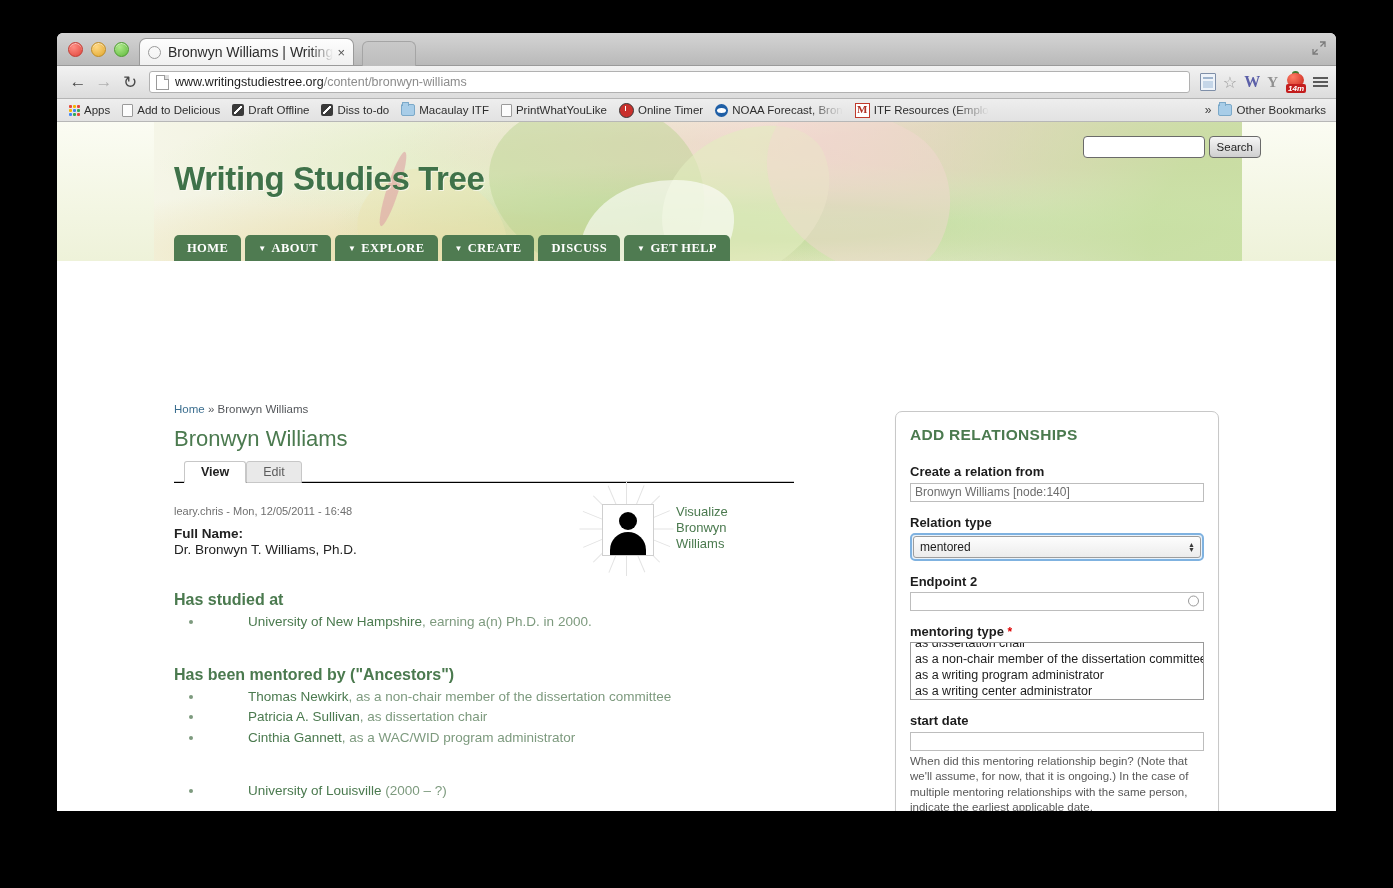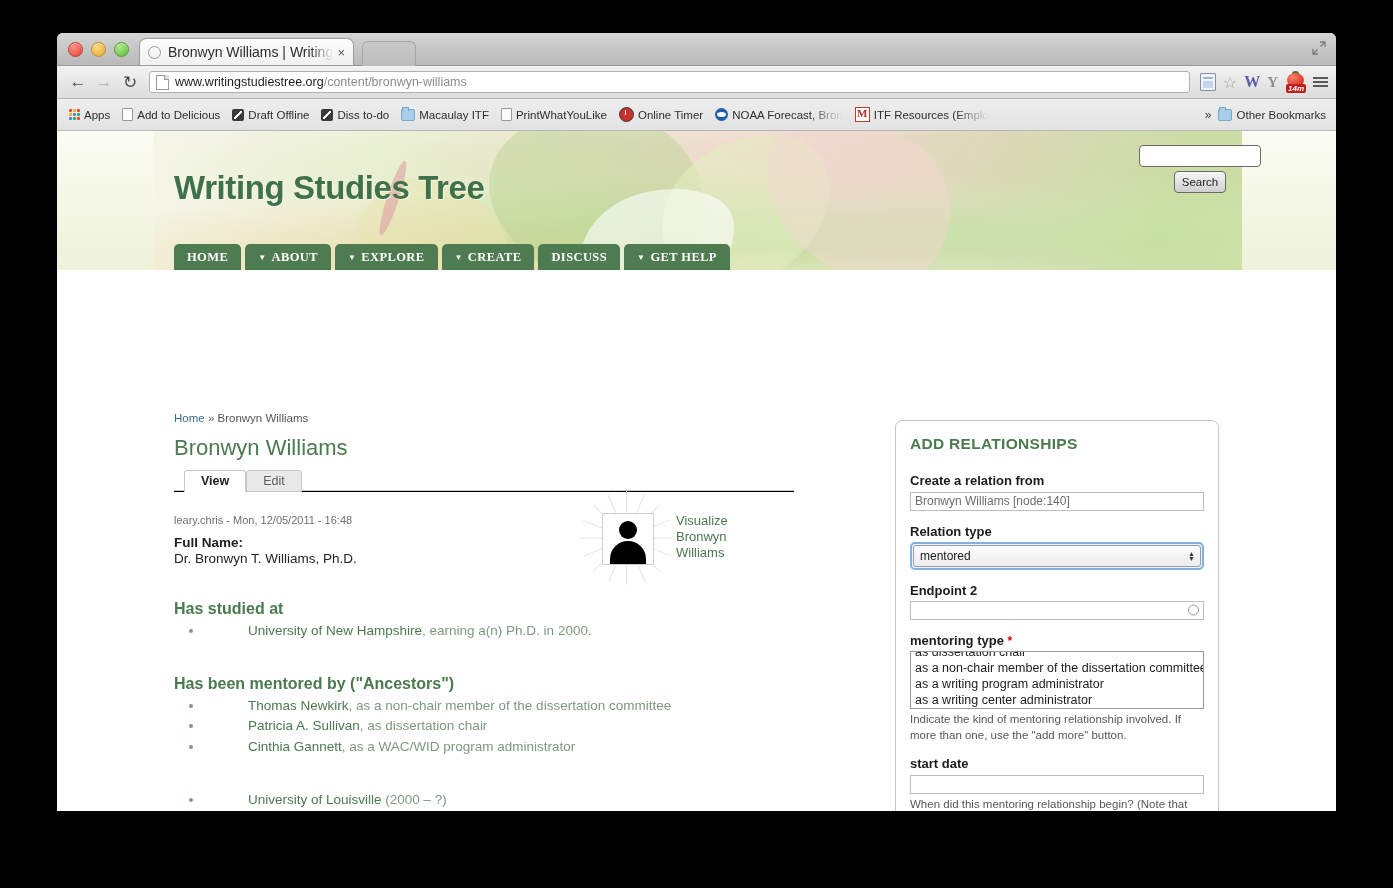--- a/index.html
+++ b/index.html
@@ -96,21 +96,21 @@
      background: radial-gradient(circle at 35% 28%, #ff7b63, #c8231b);}
   .tomato .leaf { position:absolute; left:7px; top:-2px; width:7px; height:5px; background:#3f7a2e;
      border-radius:50% 50% 40% 40%;}
   .tomato .badge { position:absolute; left:1px; bottom:-1px; background:#c31d1d; color:#fff;
      font-size:8px; font-weight:bold; padding:0 2px; border-radius:2px; line-height:9px;}
   .burger { display:flex; flex-direction:column; gap:2px; }
   .burger i { display:block; width:15px; height:2px; background:#5a5a5a; }
 
   
   .bookmarks {
-    height:32px; background: linear-gradient(#eeeeee,#e2e2e2);
+    height:23px; background: linear-gradient(#eeeeee,#e2e2e2);
     border-bottom:1px solid #b7b7b7;
     display:flex; align-items:center; font-size:11.5px; color:#2e2e2e;
     padding:8px 6px; box-sizing:border-box; position:relative; overflow:hidden;
   }
   .bm { display:flex; align-items:center; gap:4px; padding:0 6px; white-space:nowrap; }
   .bm .lbl { overflow:hidden; }
   .bm.fade .lbl {
     -webkit-mask-image: linear-gradient(to right,#000 70%,transparent 100%);
     mask-image: linear-gradient(to right,#000 70%,transparent 100%);
   }
@@ -173,21 +173,21 @@
   .p6{ left:330px; top:28px; width:12px; height:78px; background:rgba(221,161,165,.6);
        transform: rotate(18deg); border-radius:50%;}
 
   .sitetitle {
     position:absolute; left:117px; top:38px;
     font-size:33px; font-weight:bold; color:#3f7249;
     letter-spacing:-.4px;
     text-shadow: 1px 1px 0 rgba(255,255,255,.6);
   }
   .searchwrap {
-    position:absolute; right:75px; top:14px; display:flex; align-items:center; gap:4px;flex-direction:column;
+    position:absolute; right:75px; top:14px; display:flex; align-items:center; gap:4px;
   }
   .searchbox {
     width:120px; height:20px; background:#fff; border:1px solid #6a6a6a; border-radius:4px;
   }
   .searchbtn {
     height:20px; padding:0 7px; border:1px solid #6a6a6a; border-radius:4px;
     background: linear-gradient(#f6f6f6,#cfcfcf); font-size:11.5px; color:#222;
     display:flex; align-items:center;
   }
 
@@ -538,21 +538,20 @@
             </div>
             <div class="f-listbox">
               <div class="inner">
                 <div class="opt">as dissertation chair</div>
                 <div class="opt">as a non-chair member of the dissertation committee</div>
                 <div class="opt">as a writing program administrator</div>
                 <div class="opt">as a writing center administrator</div>
                 <div class="opt">as a WAC/WID program administrator</div>
               </div>
             </div>
-            <div class="f-desc">Indicate the kind of mentoring relationship involved. If more than one, use the "add more" button.</div>
           </div>
 
           <div class="f-group">
             <div class="f-label">start date</div>
             <input class="f-text" type="text" value="" style="">
             <div class="f-desc">When did this mentoring relationship begin? (Note that we'll assume, for now, that it is ongoing.) In the case of multiple mentoring relationships with the same person, indicate the earliest applicable date.</div>
           </div>
 
         </div>
 

